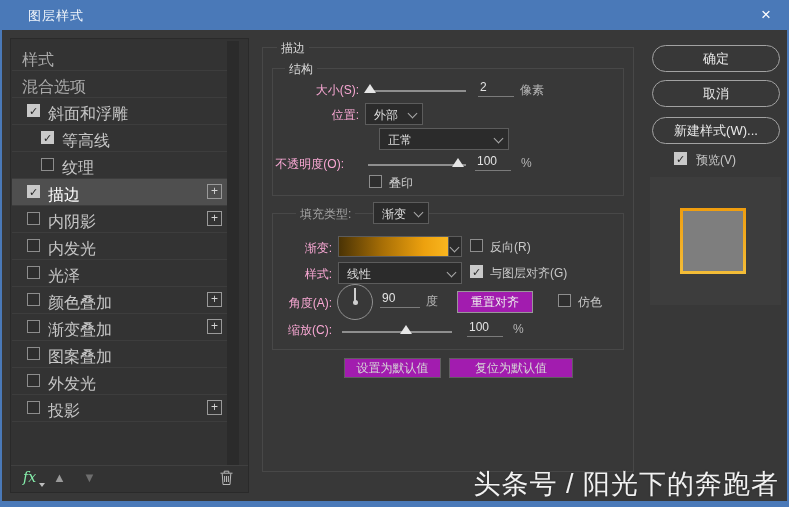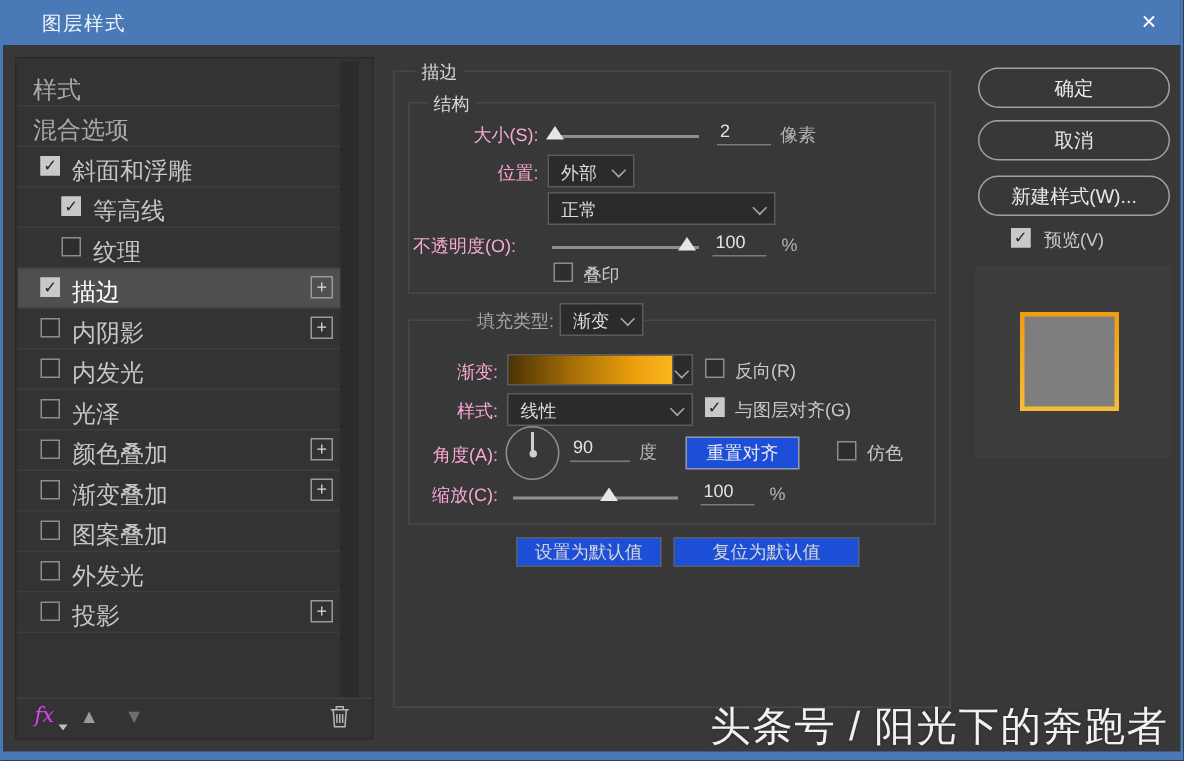--- a/index.html
+++ b/index.html
@@ -19,21 +19,21 @@
   .row.plain .lbl{left:10px;color:#a9a9a9;}
   .row .lbl.cbx{left:36px;}
   .row.indent .lbl.cbx{left:50px;}
   .row.selected .lbl{color:#ffffff;}
   .cb{position:absolute;width:13px;height:13px;box-sizing:border-box;border:1px solid #8d8d8d;background:#2e2e2e;}
   .cb.on{background:#c9c9c9;border-color:#c9c9c9;color:#262626;font-size:11px;line-height:13px;text-align:center;font-weight:bold;}
   .row .cb{left:15px;top:6px;}
   .row.indent .cb{left:29px;}
   .plusbtn{position:absolute;right:5px;top:5px;width:15px;height:15px;box-sizing:border-box;border:1px solid #9a9a9a;color:#d6d6d6;font-size:12px;line-height:13px;text-align:center;}
   .sb-footer{position:absolute;left:0;bottom:0;width:100%;height:26px;border-top:1px solid #404040;}
-  .fx{position:absolute;left:12px;top:3px;color:#d946ef;font-family:"DejaVu Serif",serif;font-style:italic;font-size:14px;}
+  .fx{position:absolute;left:12px;top:3px;color:#86efac;font-family:"DejaVu Serif",serif;font-style:italic;font-size:14px;}
   .fx-caret{position:absolute;left:28px;top:17px;width:0;height:0;border-left:3px solid transparent;border-right:3px solid transparent;border-top:4px solid #bdbdbd;}
   .arrow{position:absolute;top:4px;font-size:13px;}
   .arrow.up{left:42px;color:#9a9a9a;}
   .arrow.down{left:72px;color:#6e6e6e;}
   .trash{position:absolute;right:14px;top:3px;}
   
   .fieldset{position:absolute;border:1px solid #484848;box-sizing:border-box;}
   .fieldset-label{position:absolute;background:#383838;padding:0 4px;font-size:12px;color:#d9d9d9;white-space:nowrap;}
   .lab{position:absolute;font-size:12px;color:#f9a8d4;text-align:right;white-space:nowrap;}
   .val{position:absolute;font-size:12px;color:#e3e3e3;border-bottom:1px solid #7b7b7b;text-align:left;padding:0 2px 2px 2px;}
@@ -44,21 +44,21 @@
   .track{position:absolute;height:2px;background:#8f8f8f;}
   .thumb{position:absolute;width:0;height:0;border-left:6px solid transparent;border-right:6px solid transparent;border-bottom:9px solid #e6e6e6;}
   .ckb{position:absolute;width:13px;height:13px;box-sizing:border-box;border:1px solid #8d8d8d;background:#2e2e2e;}
   .ckb.on{background:#c9c9c9;border-color:#c9c9c9;color:#262626;font-size:11px;line-height:13px;text-align:center;font-weight:bold;}
   .cklab{position:absolute;font-size:12px;color:#c9c9c9;white-space:nowrap;}
   .swatch{position:absolute;height:21px;box-sizing:border-box;border:1px solid #5c5c5c;background:linear-gradient(90deg,#4a3305 0%,#a86f06 40%,#eda10e 78%,#f9b61f 100%);}
   .swatch-dd{position:absolute;width:14px;height:21px;background:#2b2b2b;border:1px solid #5c5c5c;box-sizing:border-box;}
   .dial{position:absolute;width:36px;height:36px;border:1px solid #919191;border-radius:50%;box-sizing:border-box;}
   .dial .needle{position:absolute;left:16px;top:3px;width:2px;height:14px;background:#cfcfcf;}
   .dial .dot{position:absolute;left:15px;top:15px;width:5px;height:5px;background:#cfcfcf;border-radius:50%;}
-  .btn{position:absolute;background:#1d4ed8;border:1px solid #5f5f5f;box-sizing:border-box;color:#d6d6d6;font-size:12px;text-align:center;}
+  .btn{position:absolute;background:#a21caf;border:1px solid #5f5f5f;box-sizing:border-box;color:#d6d6d6;font-size:12px;text-align:center;}
   .btn.primary-border{border-color:#989898;color:#ededed;}
   .pill{position:absolute;left:650px;width:128px;height:27px;border:1px solid #a2a2a2;border-radius:14px;box-sizing:border-box;background:#383838;color:#e9e9e9;font-size:13px;text-align:center;line-height:25px;}
   .preview-panel{position:absolute;left:648px;top:177px;width:131px;height:128px;background:#3d3d3d;}
   .preview-sq{position:absolute;left:30px;top:31px;width:66px;height:66px;background:linear-gradient(to top,#f4bd38,#ef9d0e);padding:0;box-sizing:border-box;}
   .preview-sq .inner{position:absolute;left:3px;top:3px;width:60px;height:60px;background:#7e7e7e;}
   .watermark{position:absolute;right:8px;top:466px;font-size:27px;color:#f1f1f1;letter-spacing:1px;white-space:nowrap;text-shadow:0 0 2px rgba(0,0,0,.35);}
 </style>
 </head>
 <body>
 
@@ -159,36 +159,36 @@
     <div class="thumb" style="left:362px;top:84px;"></div>
     <span class="val" style="left:476px;top:80px;width:32px;">2</span>
     <span class="unit" style="left:518px;top:82px;">像素</span>
 
     <span class="lab" style="left:300px;top:107px;width:57px;">位置:</span>
     <div class="dd" style="left:363px;top:103px;width:58px;">
       <span class="txt">外部</span>
       <span class="chev"></span>
     </div>
 
-    <div class="dd" style="left:363px;top:128px;width:152px;">
+    <div class="dd" style="left:377px;top:128px;width:130px;">
       <span class="txt">正常</span>
       <span class="chev"></span>
     </div>
 
     <span class="lab" style="left:232px;top:156px;width:110px;">不透明度(O):</span>
     <div class="track" style="left:366px;top:164px;width:98px;"></div>
     <div class="thumb" style="left:450px;top:158px;"></div>
     <span class="val" style="left:473px;top:154px;width:32px;">100</span>
     <span class="unit" style="left:519px;top:156px;">%</span>
 
     <span class="ckb" style="left:367px;top:175px;"></span>
     <span class="cklab" style="left:387px;top:175px;">叠印</span>
 
     <div class="fieldset" style="left:270px;top:213px;width:352px;height:137px;"></div>
-    <span class="fieldset-label" style="left:312px;top:206px;color:#a5a5a5;">填充类型:</span>
+    <span class="fieldset-label" style="left:294px;top:206px;color:#a5a5a5;">填充类型:</span>
     <div class="dd" style="left:371px;top:202px;width:56px;">
       <span class="txt">渐变</span>
       <span class="chev"></span>
     </div>
 
     <span class="lab" style="left:280px;top:240px;width:50px;">渐变:</span>
     <div class="swatch" style="left:336px;top:236px;width:111px;"></div>
     <div class="swatch-dd" style="left:446px;top:236px;">
       <span class="chev" style="right:3px;top:7px;"></span>
     </div>

